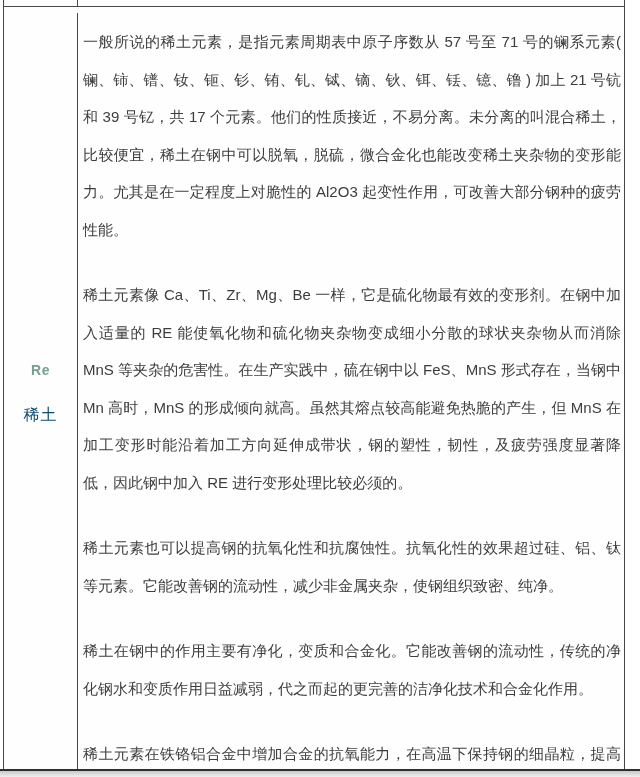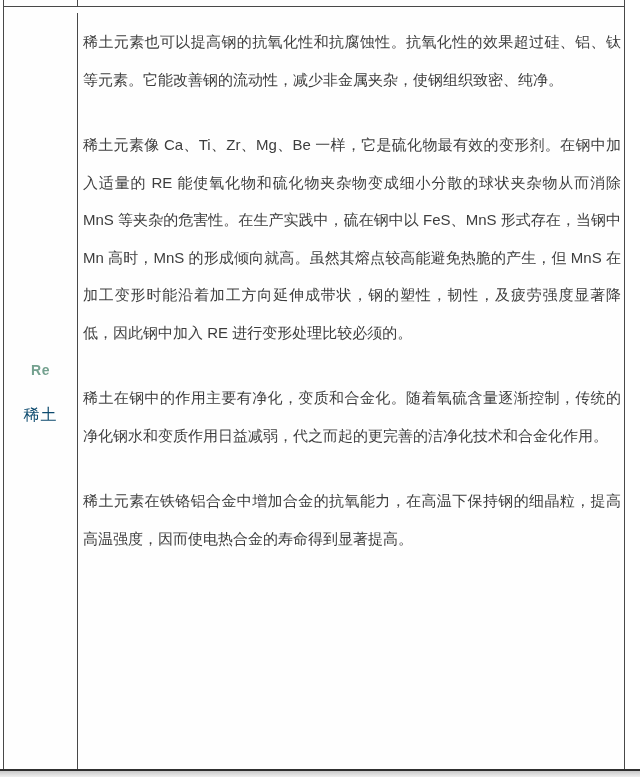--- a/index.html
+++ b/index.html
@@ -110,23 +110,24 @@
   </div>
 
   <div class="row-main">
 
     <div class="cell-left">
       <span class="element-symbol">Re</span>
       <span class="element-name">稀土</span>
     </div>
 
     <div class="cell-right">
+      <p>一般所说的稀土元素，是指元素周期表中原子序数从 57 号至 71 号的镧系元素( 镧、铈、镨、钕、钷、钐、铕、钆、铽、镝、钬、铒、铥、镱、镥 ) 加上 21 号钪和 39 号钇，共 17 个元素。他们的性质接近，不易分离。未分离的叫混合稀土，比较便宜，稀土在钢中可以脱氧，脱硫，微合金化也能改变稀土夹杂物的变形能力。尤其是在一定程度上对脆性的 Al2O3 起变性作用，可改善大部分钢种的疲劳性能。</p>
+      <p>稀土元素像 Ca、Ti、Zr、Mg、Be 一样，它是硫化物最有效的变形剂。在钢中加入适量的 RE 能使氧化物和硫化物夹杂物变成细小分散的球状夹杂物从而消除 MnS 等夹杂的危害性。在生产实践中，硫在钢中以 FeS、MnS 形式存在，当钢中 Mn 高时，MnS 的形成倾向就高。虽然其熔点较高能避免热脆的产生，但 MnS 在加工变形时能沿着加工方向延伸成带状，钢的塑性，韧性，及疲劳强度显著降低，因此钢中加入 RE 进行变形处理比较必须的。</p>
       <p>稀土元素也可以提高钢的抗氧化性和抗腐蚀性。抗氧化性的效果超过硅、铝、钛等元素。它能改善钢的流动性，减少非金属夹杂，使钢组织致密、纯净。</p>
-      <p>稀土元素像 Ca、Ti、Zr、Mg、Be 一样，它是硫化物最有效的变形剂。在钢中加入适量的 RE 能使氧化物和硫化物夹杂物变成细小分散的球状夹杂物从而消除 MnS 等夹杂的危害性。在生产实践中，硫在钢中以 FeS、MnS 形式存在，当钢中 Mn 高时，MnS 的形成倾向就高。虽然其熔点较高能避免热脆的产生，但 MnS 在加工变形时能沿着加工方向延伸成带状，钢的塑性，韧性，及疲劳强度显著降低，因此钢中加入 RE 进行变形处理比较必须的。</p>
-      <p>稀土在钢中的作用主要有净化，变质和合金化。随着氧硫含量逐渐控制，传统的净化钢水和变质作用日益减弱，代之而起的更完善的洁净化技术和合金化作用。</p>
+      <p>稀土在钢中的作用主要有净化，变质和合金化。它能改善钢的流动性，传统的净化钢水和变质作用日益减弱，代之而起的更完善的洁净化技术和合金化作用。</p>
       <p>稀土元素在铁铬铝合金中增加合金的抗氧能力，在高温下保持钢的细晶粒，提高高温强度，因而使电热合金的寿命得到显著提高。</p>
     </div>
 
   </div>
 </div>
 
 <div class="bottom-edge"></div>
 <div class="bottom-shadow"></div>
 
 </body></html>

